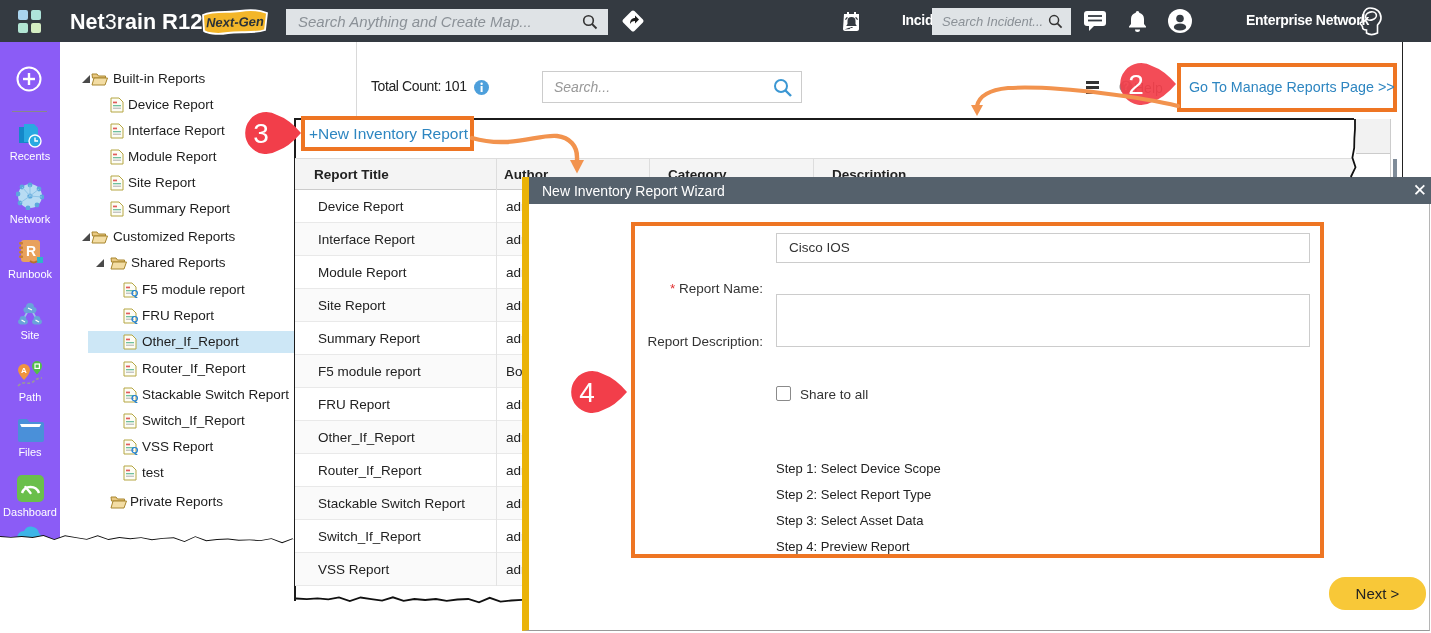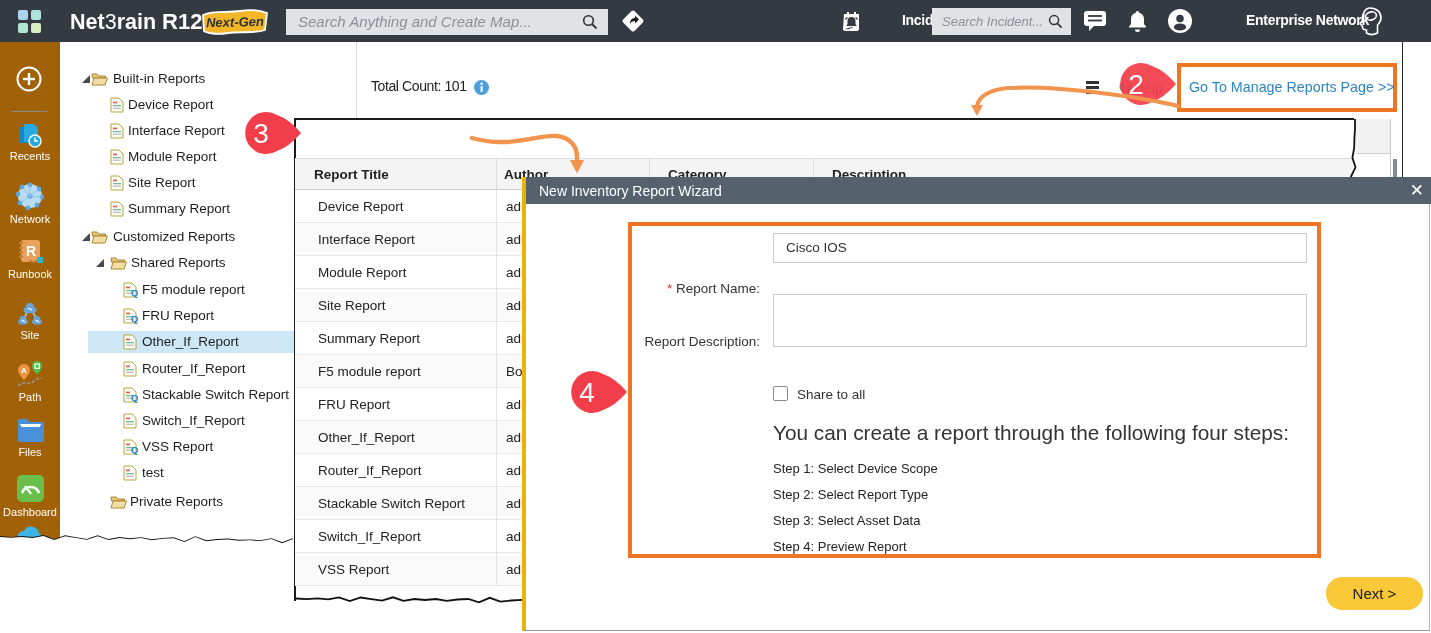--- a/index.html
+++ b/index.html
@@ -10,21 +10,21 @@
 
   
   #navbar { position:absolute; left:0; top:0; width:1431px; height:42px; background:#343a41; }
   #logo { position:absolute; left:70px; top:9px; color:#fff; font-weight:bold; font-size:21.5px; letter-spacing:0px; white-space:nowrap; }
   .nsearch { position:absolute; background:#dfe3e6; border-radius:0; color:#8b9197; font-style:italic; }
   #nsearch1 { left:286px; top:9px; width:322px; height:26px; font-size:15px; line-height:26px; padding-left:12px; }
   #nsearch2 { left:932px; top:8px; width:139px; height:27px; font-size:13px; line-height:27px; padding-left:10px; }
   .navtext { position:absolute; color:#fff; font-weight:bold; font-size:14px; letter-spacing:-0.3px; top:12px;margin-left:33px; }
 
   
-  #sidebar { position:absolute; left:0; top:42px; width:60px; height:500px; background:#a16207; }
+  #sidebar { position:absolute; left:0; top:42px; width:60px; height:500px; background:#8b5cf6; }
   .sblabel { position:absolute; width:60px; text-align:center; color:#fff; font-size:11px; }
 
   
   #treeborder { position:absolute; left:356px; top:42px; width:1px; height:76px; background:#d9d9d9; }
   .trow { position:absolute; height:26px; font-size:13.5px; color:#1d1d1d; line-height:26px; white-space:nowrap; }
   #treesel { position:absolute; left:88px; top:331px; width:206px; height:22px; background:#cde7f6; }
 
   
   #tcont { position:absolute; left:294px; top:118px; width:1060px; height:483px; background:#fff;
       border-left:2px solid #1b1b1b; border-top:2px solid #1b1b1b; }
@@ -36,21 +36,21 @@
   .tr .c1 { position:absolute; left:23px; }
   .tr .c2 { position:absolute; left:211px; }
   .vsep { position:absolute; width:1px; background:#e3e3e3; }
 
   
   .obox { position:absolute; border:4px solid #ee7523; background:#fff; }
   .link { color:#2e86c1; }
 
   
   #modal { position:absolute; left:522px; top:177px; width:908px; height:454px; background:#fff;
-      border-left:4px solid #eab308; border-bottom:1px solid #999; border-right:1px solid #b5b5b5; }
+      border-left:7px solid #eab308; border-bottom:1px solid #999; border-right:1px solid #b5b5b5; }
   #mhead { position:absolute; left:0; top:0; width:908px; height:27px; background:#55616c; color:#fff;
       font-size:14px; font-weight:400; line-height:28px; padding-left:13px; }
   #mclose { position:absolute; right:10px; top:0px; font-size:17px; font-weight:normal; color:#fff; }
   .mlabel { position:absolute; font-size:13.5px; color:#333; text-align:right;margin-top:40px; }
   .minput { position:absolute; border:1px solid #ccc; background:#fff; font-size:13.5px; color:#333; }
   #mnext { position:absolute; left:800px; top:400px; width:97px; height:33px; background:#f8c838; border-radius:16px;
       text-align:center; line-height:33px; font-size:15px; color:#222; }
 
   .step { position:absolute; left:247px; font-size:13px; color:#222; }
 </style>
@@ -375,20 +375,27 @@
         <span class="abs" style="left:130px">Private Reports</span>
       </div>
     </div>
 
   <div class="abs" style="left:371px;top:78px;font-size:14px;letter-spacing:-0.4px;color:#222;">Total Count: 101</div>
   <svg class="abs" style="left:474px;top:80px" width="15" height="15" viewBox="0 0 15 15">
     <circle cx="7.5" cy="7.5" r="7.5" fill="#4d9fdb"></circle>
     <rect x="6.6" y="6" width="2" height="6" fill="#fff"></rect>
       <circle cx="7.6" cy="3.8" r="1.2" fill="#fff"></circle>
   </svg>
+  <div class="abs" style="left:542px;top:71px;width:260px;height:32px;border:1px solid #ccc;background:#fff;">
+    <div class="abs" style="left:11px;top:0;line-height:30px;font-style:italic;color:#999;font-size:14px;">Search...</div>
+    <svg class="abs" style="right:8px;top:6px" width="20" height="20" viewBox="0 0 20 20">
+        <circle cx="8" cy="8" r="6" fill="none" stroke="#3b97d3" stroke-width="2"></circle>
+        <line x1="12.5" y1="12.5" x2="18" y2="18" stroke="#3b97d3" stroke-width="2.4"></line>
+      </svg>
+  </div>
 
   <div class="abs" style="left:1086px;top:81px;width:13px;height:3px;background:#333;"></div>
   <div class="abs" style="left:1086px;top:86px;width:13px;height:3px;background:#333;"></div>
   <div class="abs" style="left:1086px;top:91px;width:13px;height:3px;background:#333;"></div>
 
   <svg class="abs" style="left:1119px;top:80px" width="14" height="14" viewBox="0 0 14 14">
       <circle cx="7" cy="7" r="6.5" fill="#8a8a8a"></circle>
       <text x="7" y="10.4" font-size="10" fill="#fff" text-anchor="middle" font-weight="bold">?</text>
     </svg>
   <div class="abs" style="left:1134px;top:80px;font-size:14px;color:#555;">Help</div>
@@ -468,31 +475,33 @@
         <span class="c2">admin</span>
         <div class="vsep" style="left:201px;top:0;height:33px;"></div>
       </div>
     </div>
 
   <div class="abs" style="left:1356px;top:119px;width:34px;height:35px;background:#f2f2f2;border-bottom:1px solid #ccc;"></div>
   <div class="abs" style="left:1390px;top:119px;width:1px;height:59px;background:#ccc;"></div>
   <div class="abs" style="left:1393px;top:159px;width:4px;height:19px;background:#7f8c99;"></div>
   <div class="abs" style="left:1402px;top:42px;width:1px;height:136px;background:#222;"></div>
 
+  <div class="obox" style="left:301px;top:116px;width:173px;height:35px;">
+    <div class="abs" style="left:4px;top:0;line-height:27px;font-size:15.5px;white-space:nowrap;"><span class="link">+New Inventory Report</span></div>
+  </div>
 
   <div id="modal">
     <div id="mhead">New Inventory Report Wizard<span id="mclose">✕</span></div>
     <div class="abs" style="left:102px;top:45px;width:693px;height:336px;border:4px solid #ee7523;"></div>
     <div class="mlabel" style="left:60px;top:64px;width:174px;"><span style="color:#e03131">* </span>Report Name:</div>
     <div class="minput" style="left:247px;top:56px;width:534px;height:30px;line-height:28px;padding-left:12px;">Cisco IOS</div>
     <div class="mlabel" style="left:60px;top:117px;width:174px;">Report Description:</div>
     <div class="minput" style="left:247px;top:117px;width:534px;height:53px;"></div>
     <div class="abs" style="left:247px;top:209px;width:15px;height:15px;border:1px solid #8a8a8a;border-radius:2px;background:#fff;"></div>
     <div class="abs" style="left:271px;top:210px;font-size:13.5px;color:#333;">Share to all</div>
-    <div class="abs" style="left:247px;top:244px;font-size:20.8px;color:#333;">You can create a report through the following four steps:</div>
     <div class="step" style="top:284px">Step 1: Select Device Scope</div>
     <div class="step" style="top:310px">Step 2: Select Report Type</div>
     <div class="step" style="top:336px">Step 3: Select Asset Data</div>
     <div class="step" style="top:362px">Step 4: Preview Report</div>
     <div id="mnext">Next &gt;</div>
   </div>
 
   <svg class="abs" style="left:0;top:0" width="1431" height="633" viewBox="0 0 1431 633" pointer-events="none">
 
     <path d="M472,138 C510,149 538,134 557,136 C570,137.5 577,146 577,157 L577,162" fill="none" stroke="#f2934e" stroke-width="4.4" stroke-linecap="round"></path>

